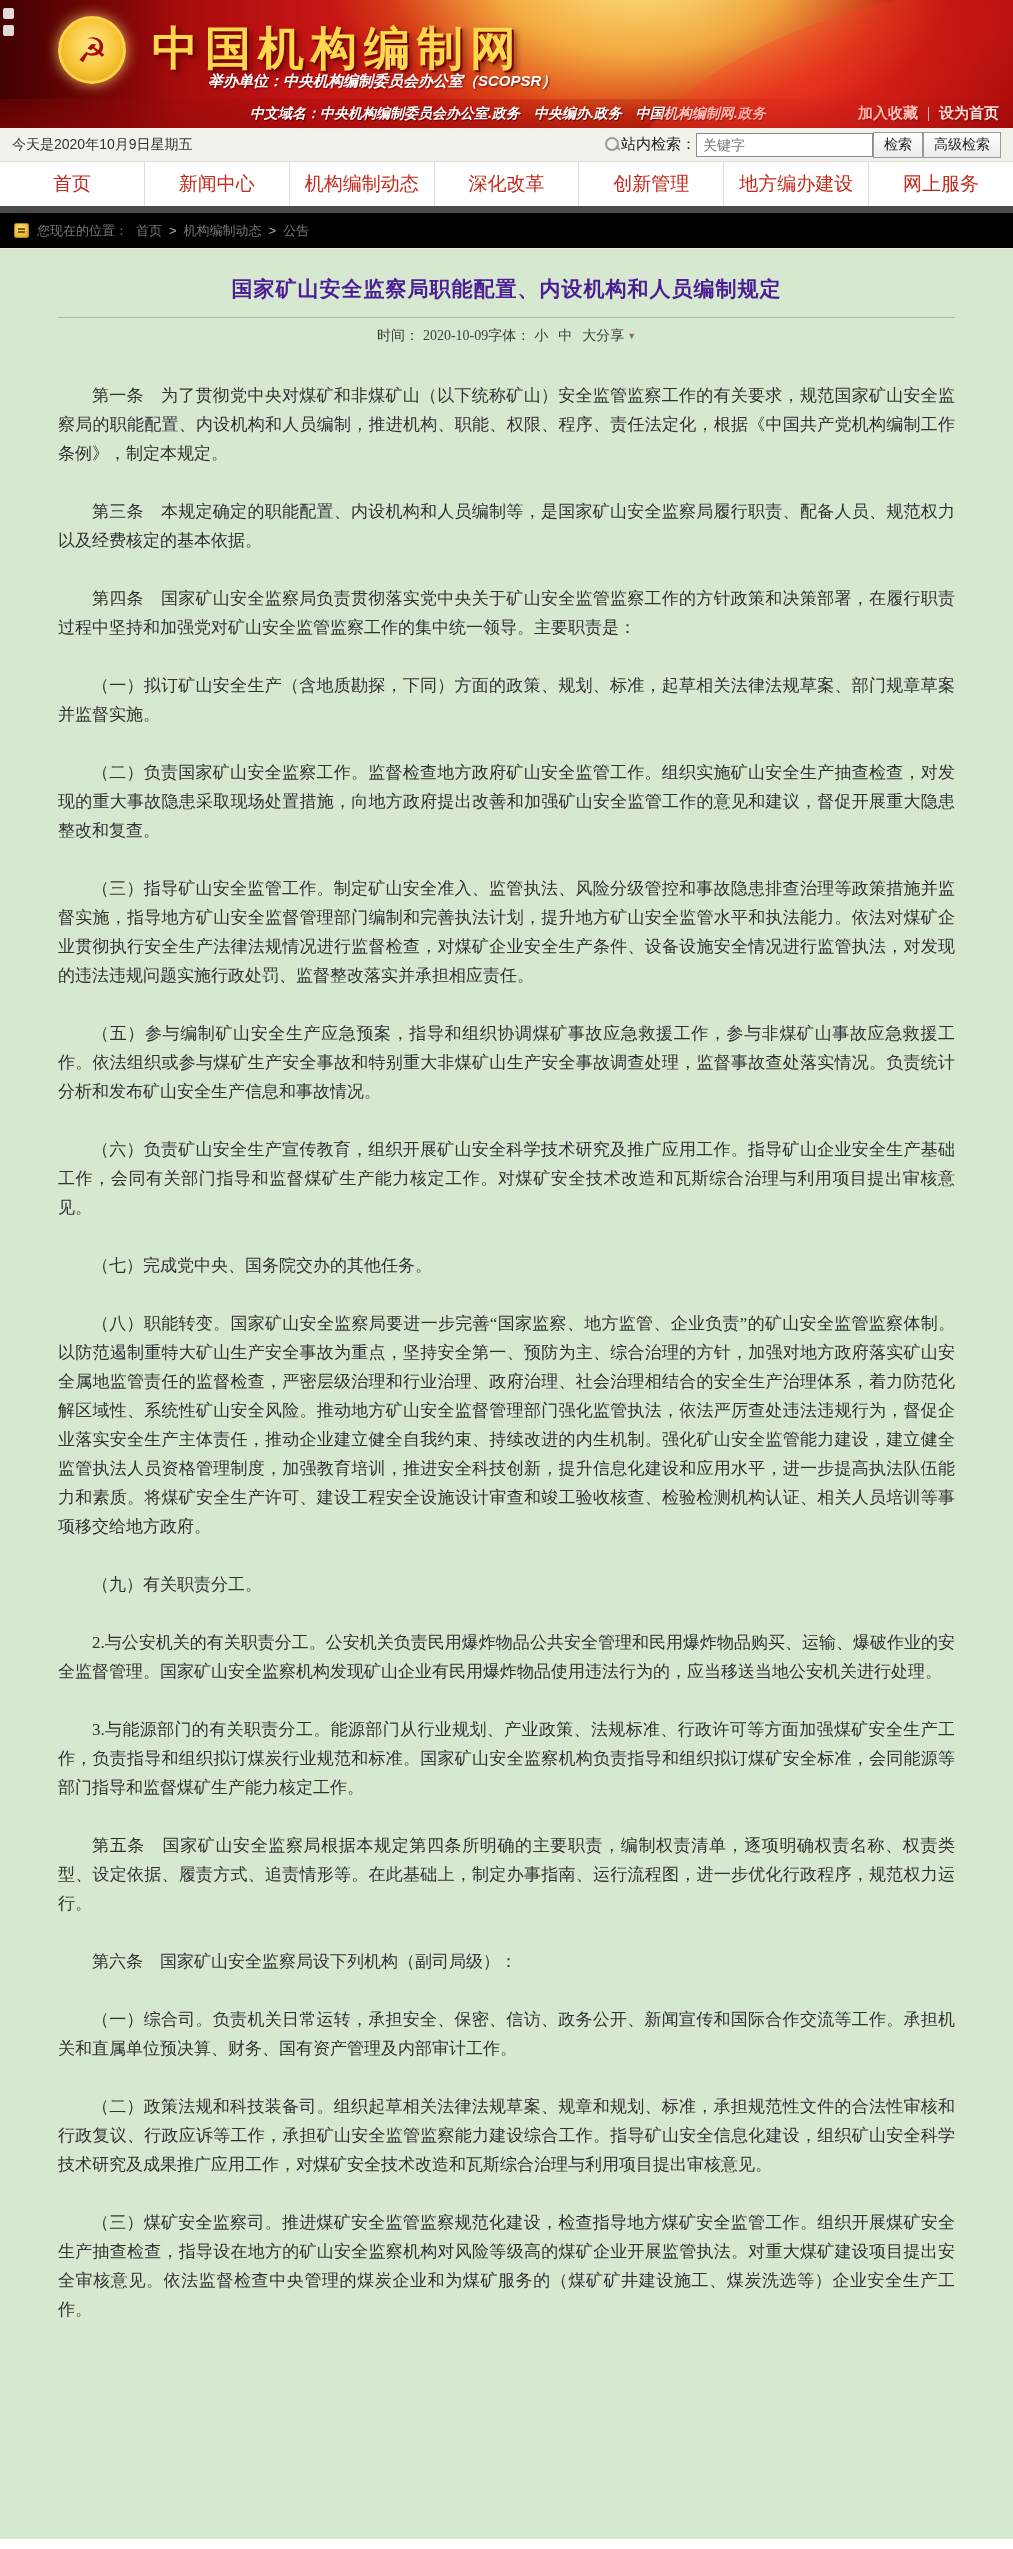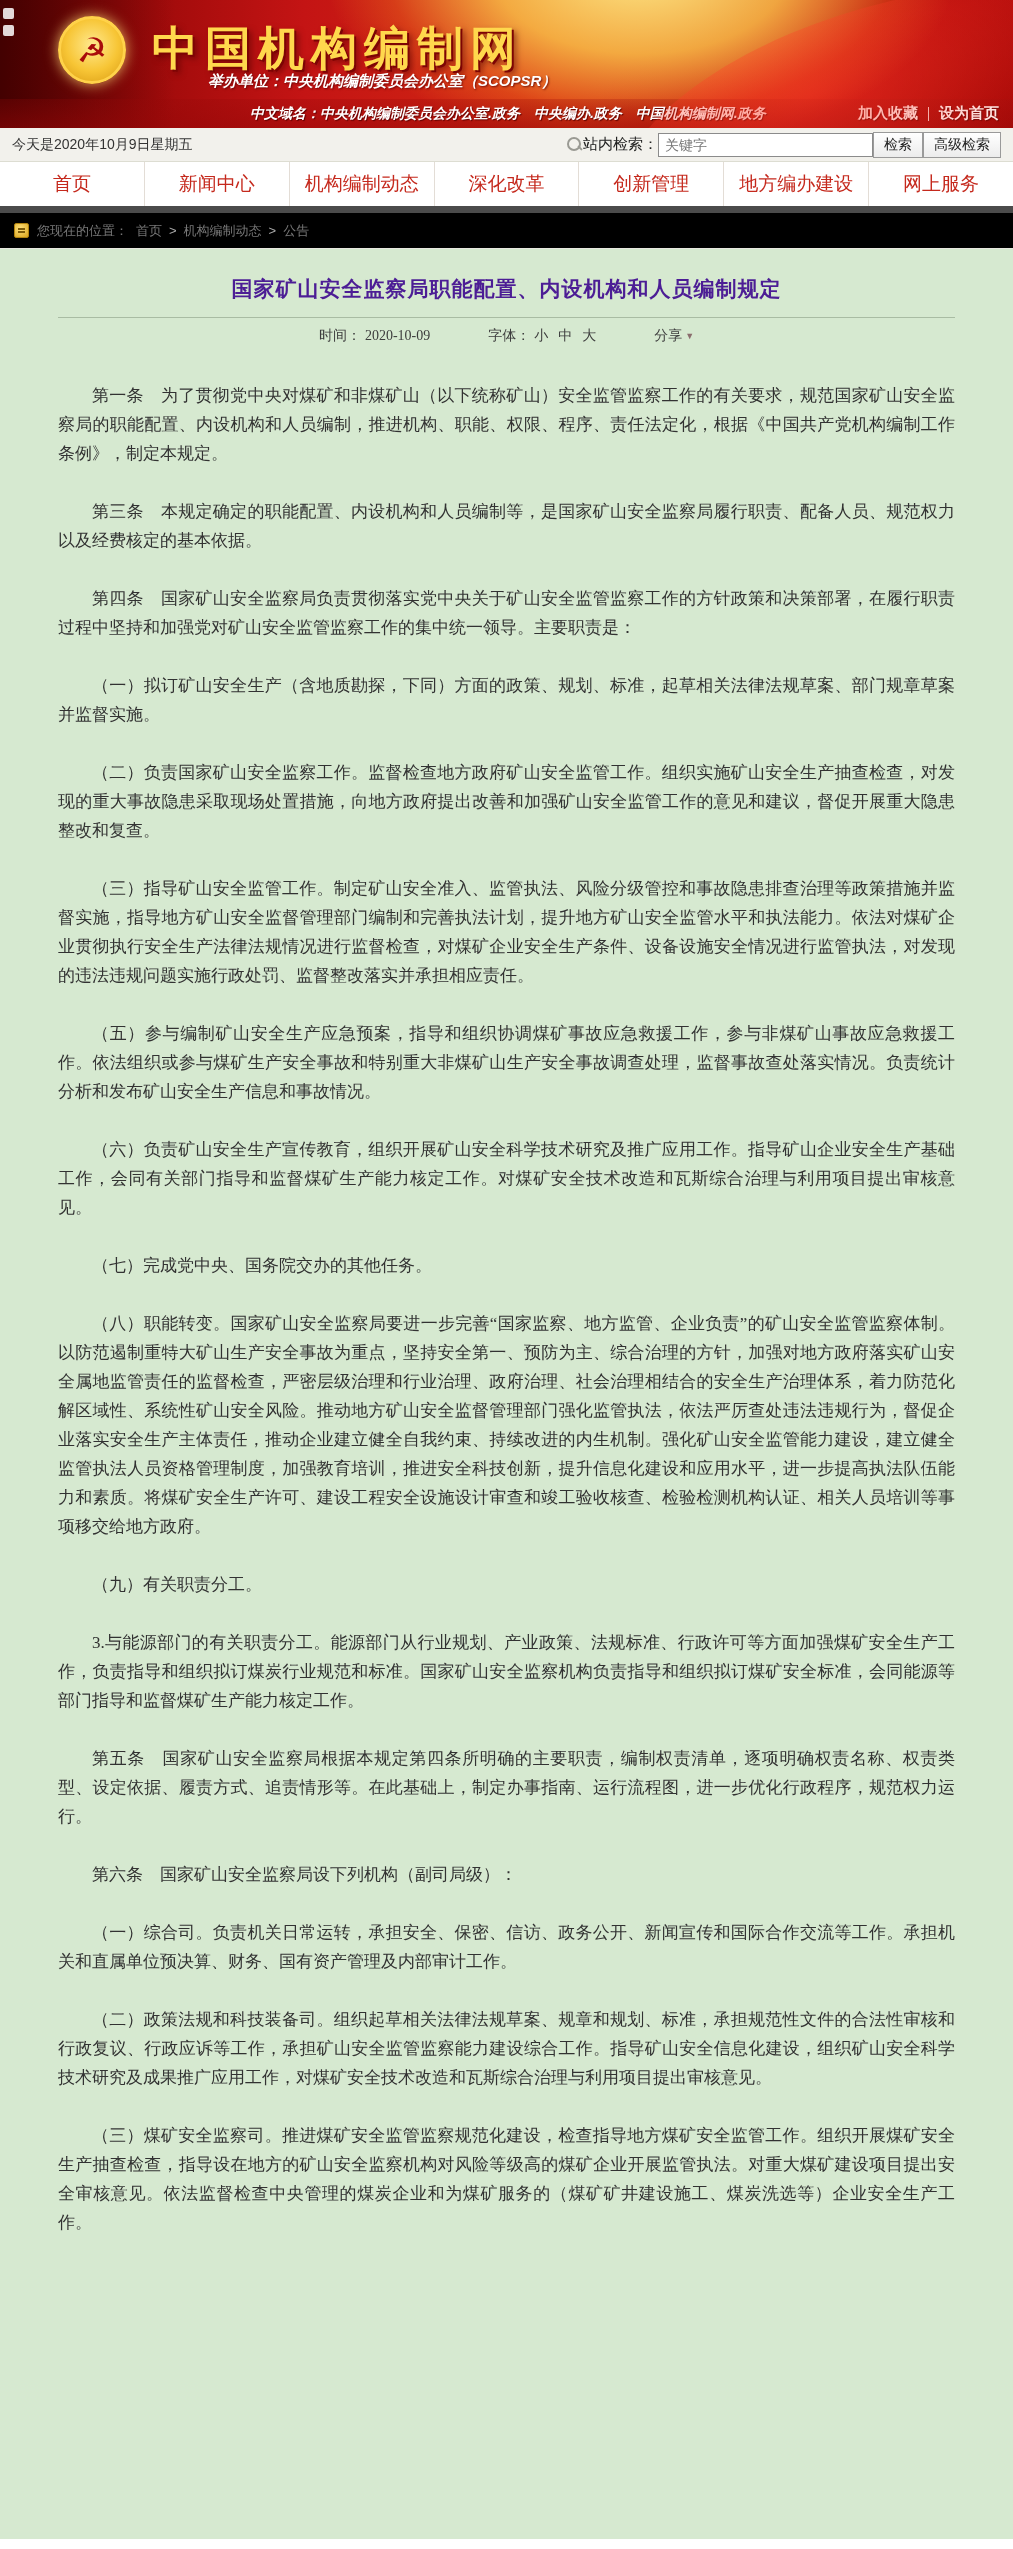--- a/index.html
+++ b/index.html
@@ -88,21 +88,21 @@
   .search-icon::before {
     content:""; position:absolute; left:1px; top:1px; width:10px; height:10px;
     border:2px solid #9a9a93; border-radius:50%;
   }
   .search-icon::after {
     content:""; position:absolute; left:11px; top:11px; width:6px; height:2px;
     background:#9a9a93; transform:rotate(45deg); border-radius:1px;
   }
   .search-label { font-size:15px; color:#222; }
   .search-input {
-    width:215px; height:24px; border:1px solid #8b8b8b; background:#fff;
+    width:177px; height:24px; border:1px solid #8b8b8b; background:#fff;
     font-size:14px; padding:0 6px; color:#333;
     font-family:"Liberation Sans", sans-serif;
   }
   .btn {
     height:26px; padding:0 10px; font-size:14px; color:#222;
     background:linear-gradient(#ffffff,#ececec);
     border:1px solid #9a9a9a; cursor:pointer;
     font-family:"Liberation Sans", sans-serif;
   }
 
@@ -136,21 +136,21 @@
 
   
   .content { background:#d6e9d0; padding:26px 58px 40px 58px; min-height:2290px; }
   .article-title {
     text-align:center; font-size:21px; font-weight:bold; color:#4c1d95;
     font-family:"Liberation Serif", "DejaVu Serif", serif;
     margin-bottom:14px; letter-spacing:1px;
   }
   .meta-rule { border:none; border-top:1px solid #a9bca3; margin:0 0 9px 0; }
   .meta-row {
-    display:flex; justify-content:center; gap:58px; align-items:center;
+    display:flex; justify-content:center; align-items:center;
     font-size:14px; color:#3d3d3d;
     font-family:"Liberation Serif", "DejaVu Serif", serif;
   }
   .meta-item { display:flex; align-items:center; gap:4px; }
   .font-options { display:inline-flex; gap:10px; list-style:none; }
   .font-options li { cursor:pointer; }
   .share { cursor:pointer; display:flex; align-items:center; gap:3px;text-align:center; }
   .share .tri { font-size:9px; color:#8a6d6d; }
   .article-body { margin-top:36px; }
   .article-body p {
@@ -252,20 +252,21 @@
       <p>第三条　本规定确定的职能配置、内设机构和人员编制等，是国家矿山安全监察局履行职责、配备人员、规范权力以及经费核定的基本依据。</p>
       <p>第四条　国家矿山安全监察局负责贯彻落实党中央关于矿山安全监管监察工作的方针政策和决策部署，在履行职责过程中坚持和加强党对矿山安全监管监察工作的集中统一领导。主要职责是：</p>
       <p>（一）拟订矿山安全生产（含地质勘探，下同）方面的政策、规划、标准，起草相关法律法规草案、部门规章草案并监督实施。</p>
       <p>（二）负责国家矿山安全监察工作。监督检查地方政府矿山安全监管工作。组织实施矿山安全生产抽查检查，对发现的重大事故隐患采取现场处置措施，向地方政府提出改善和加强矿山安全监管工作的意见和建议，督促开展重大隐患整改和复查。</p>
       <p>（三）指导矿山安全监管工作。制定矿山安全准入、监管执法、风险分级管控和事故隐患排查治理等政策措施并监督实施，指导地方矿山安全监督管理部门编制和完善执法计划，提升地方矿山安全监管水平和执法能力。依法对煤矿企业贯彻执行安全生产法律法规情况进行监督检查，对煤矿企业安全生产条件、设备设施安全情况进行监管执法，对发现的违法违规问题实施行政处罚、监督整改落实并承担相应责任。</p>
       <p>（五）参与编制矿山安全生产应急预案，指导和组织协调煤矿事故应急救援工作，参与非煤矿山事故应急救援工作。依法组织或参与煤矿生产安全事故和特别重大非煤矿山生产安全事故调查处理，监督事故查处落实情况。负责统计分析和发布矿山安全生产信息和事故情况。</p>
       <p>（六）负责矿山安全生产宣传教育，组织开展矿山安全科学技术研究及推广应用工作。指导矿山企业安全生产基础工作，会同有关部门指导和监督煤矿生产能力核定工作。对煤矿安全技术改造和瓦斯综合治理与利用项目提出审核意见。</p>
       <p>（七）完成党中央、国务院交办的其他任务。</p>
       <p>（八）职能转变。国家矿山安全监察局要进一步完善“国家监察、地方监管、企业负责”的矿山安全监管监察体制。以防范遏制重特大矿山生产安全事故为重点，坚持安全第一、预防为主、综合治理的方针，加强对地方政府落实矿山安全属地监管责任的监督检查，严密层级治理和行业治理、政府治理、社会治理相结合的安全生产治理体系，着力防范化解区域性、系统性矿山安全风险。推动地方矿山安全监督管理部门强化监管执法，依法严厉查处违法违规行为，督促企业落实安全生产主体责任，推动企业建立健全自我约束、持续改进的内生机制。强化矿山安全监管能力建设，建立健全监管执法人员资格管理制度，加强教育培训，推进安全科技创新，提升信息化建设和应用水平，进一步提高执法队伍能力和素质。将煤矿安全生产许可、建设工程安全设施设计审查和竣工验收核查、检验检测机构认证、相关人员培训等事项移交给地方政府。</p>
       <p>（九）有关职责分工。</p>
+      <p>2.与公安机关的有关职责分工。公安机关负责民用爆炸物品公共安全管理和民用爆炸物品购买、运输、爆破作业的安全监督管理。国家矿山安全监察机构发现矿山企业有民用爆炸物品使用违法行为的，应当移送当地公安机关进行处理。</p>
       <p>3.与能源部门的有关职责分工。能源部门从行业规划、产业政策、法规标准、行政许可等方面加强煤矿安全生产工作，负责指导和组织拟订煤炭行业规范和标准。国家矿山安全监察机构负责指导和组织拟订煤矿安全标准，会同能源等部门指导和监督煤矿生产能力核定工作。</p>
       <p>第五条　国家矿山安全监察局根据本规定第四条所明确的主要职责，编制权责清单，逐项明确权责名称、权责类型、设定依据、履责方式、追责情形等。在此基础上，制定办事指南、运行流程图，进一步优化行政程序，规范权力运行。</p>
       <p>第六条　国家矿山安全监察局设下列机构（副司局级）：</p>
       <p>（一）综合司。负责机关日常运转，承担安全、保密、信访、政务公开、新闻宣传和国际合作交流等工作。承担机关和直属单位预决算、财务、国有资产管理及内部审计工作。</p>
       <p>（二）政策法规和科技装备司。组织起草相关法律法规草案、规章和规划、标准，承担规范性文件的合法性审核和行政复议、行政应诉等工作，承担矿山安全监管监察能力建设综合工作。指导矿山安全信息化建设，组织矿山安全科学技术研究及成果推广应用工作，对煤矿安全技术改造和瓦斯综合治理与利用项目提出审核意见。</p>
       <p>（三）煤矿安全监察司。推进煤矿安全监管监察规范化建设，检查指导地方煤矿安全监管工作。组织开展煤矿安全生产抽查检查，指导设在地方的矿山安全监察机构对风险等级高的煤矿企业开展监管执法。对重大煤矿建设项目提出安全审核意见。依法监督检查中央管理的煤炭企业和为煤矿服务的（煤矿矿井建设施工、煤炭洗选等）企业安全生产工作。</p>
     </div>
 </main>
 
 </body></html>

